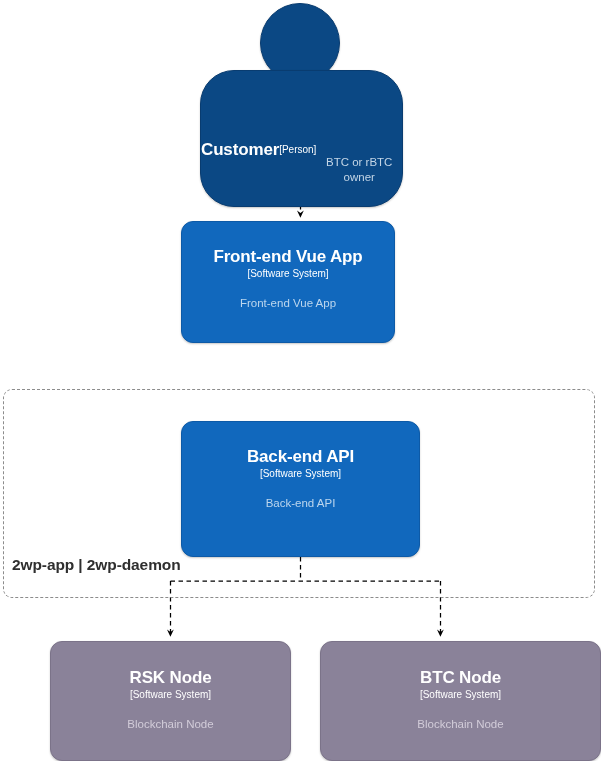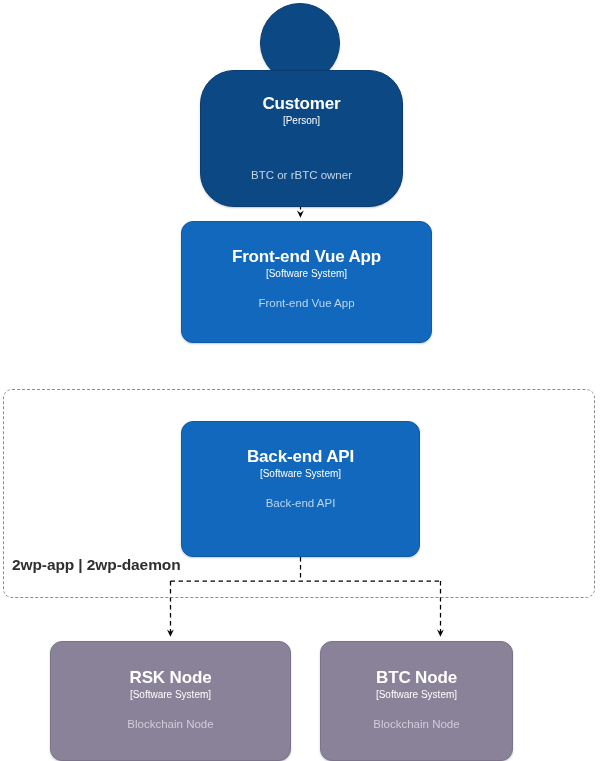--- a/index.html
+++ b/index.html
@@ -117,21 +117,21 @@
     background: #0b4884;
     border: 1px solid #093c70;
     box-shadow: 0 1px 2px rgba(0,0,0,0.22);
   }
   .person-body {
     position: absolute;
     border-radius: 34px;
     background: #0b4884;
     border: 1px solid #093c70;
     display: flex;
-    flex-direction: column;
+    flex-direction: row;
     align-items: center;
     text-align: center;
     box-shadow: 0 1px 2px rgba(0,0,0,0.22);
   }
   .person-body .node-desc { color: #c3d5e6; margin-top: 40px; }
 </style>
 </head>
 <body>
 
 <div id="canvas">
@@ -162,37 +162,37 @@
 
   <div class="person" style="left:200px; top:2px; width:201px; height:180px;">
     <div class="person-head" style="left:60px; top:1px; width:78px; height:78px;"></div>
     <div class="person-body" style="left:0px; top:68px; width:201px; height:112px; padding-top:23px;">
       <div class="node-title">Customer</div>
       <div class="node-type">[Person]</div>
       <div class="node-desc">BTC or rBTC owner</div>
     </div>
   </div>
 
-  <div class="node sys-blue" style="left:181px; top:221px; width:251px; height:122px; padding-top:25px;">
+  <div class="node sys-blue" style="left:181px; top:221px; width:214px; height:122px; padding-top:25px;">
     <div class="node-title">Front-end Vue App</div>
     <div class="node-type">[Software System]</div>
     <div class="node-desc">Front-end Vue App</div>
   </div>
 
   <div class="node sys-blue" style="left:181px; top:421px; width:239px; height:136px; padding-top:25px;">
     <div class="node-title">Back-end API</div>
     <div class="node-type">[Software System]</div>
     <div class="node-desc">Back-end API</div>
   </div>
 
   <div class="node sys-gray" style="left:50px; top:641px; width:241px; height:120px; padding-top:26px;">
     <div class="node-title">RSK Node</div>
     <div class="node-type">[Software System]</div>
     <div class="node-desc">Blockchain Node</div>
   </div>
 
-  <div class="node sys-gray" style="left:320px; top:641px; width:193px; height:120px; padding-top:26px;">
+  <div class="node sys-gray" style="left:320px; top:641px; width:281px; height:120px; padding-top:26px;">
     <div class="node-title">BTC Node</div>
     <div class="node-type">[Software System]</div>
     <div class="node-desc">Blockchain Node</div>
   </div>
 
 </div>
 
 </body></html>

